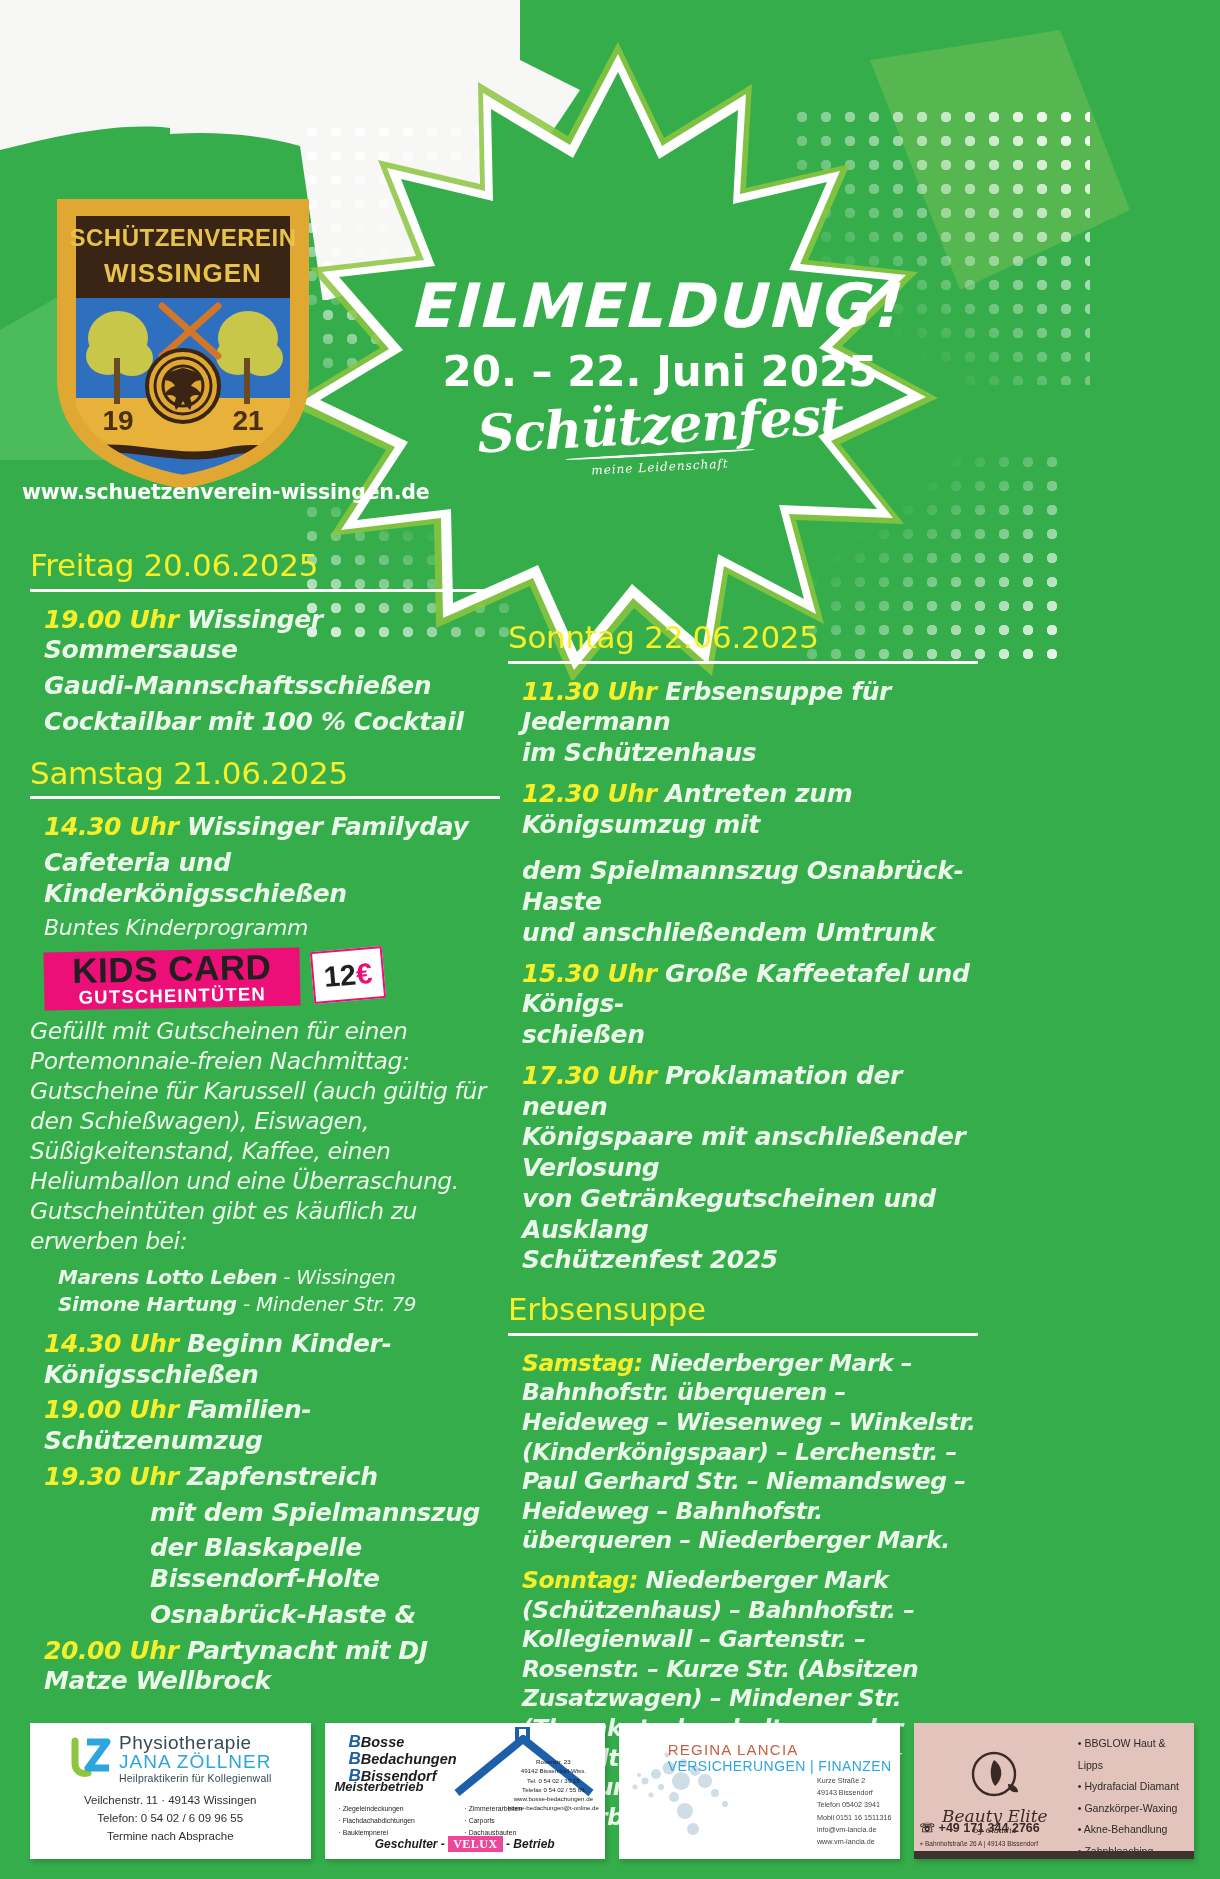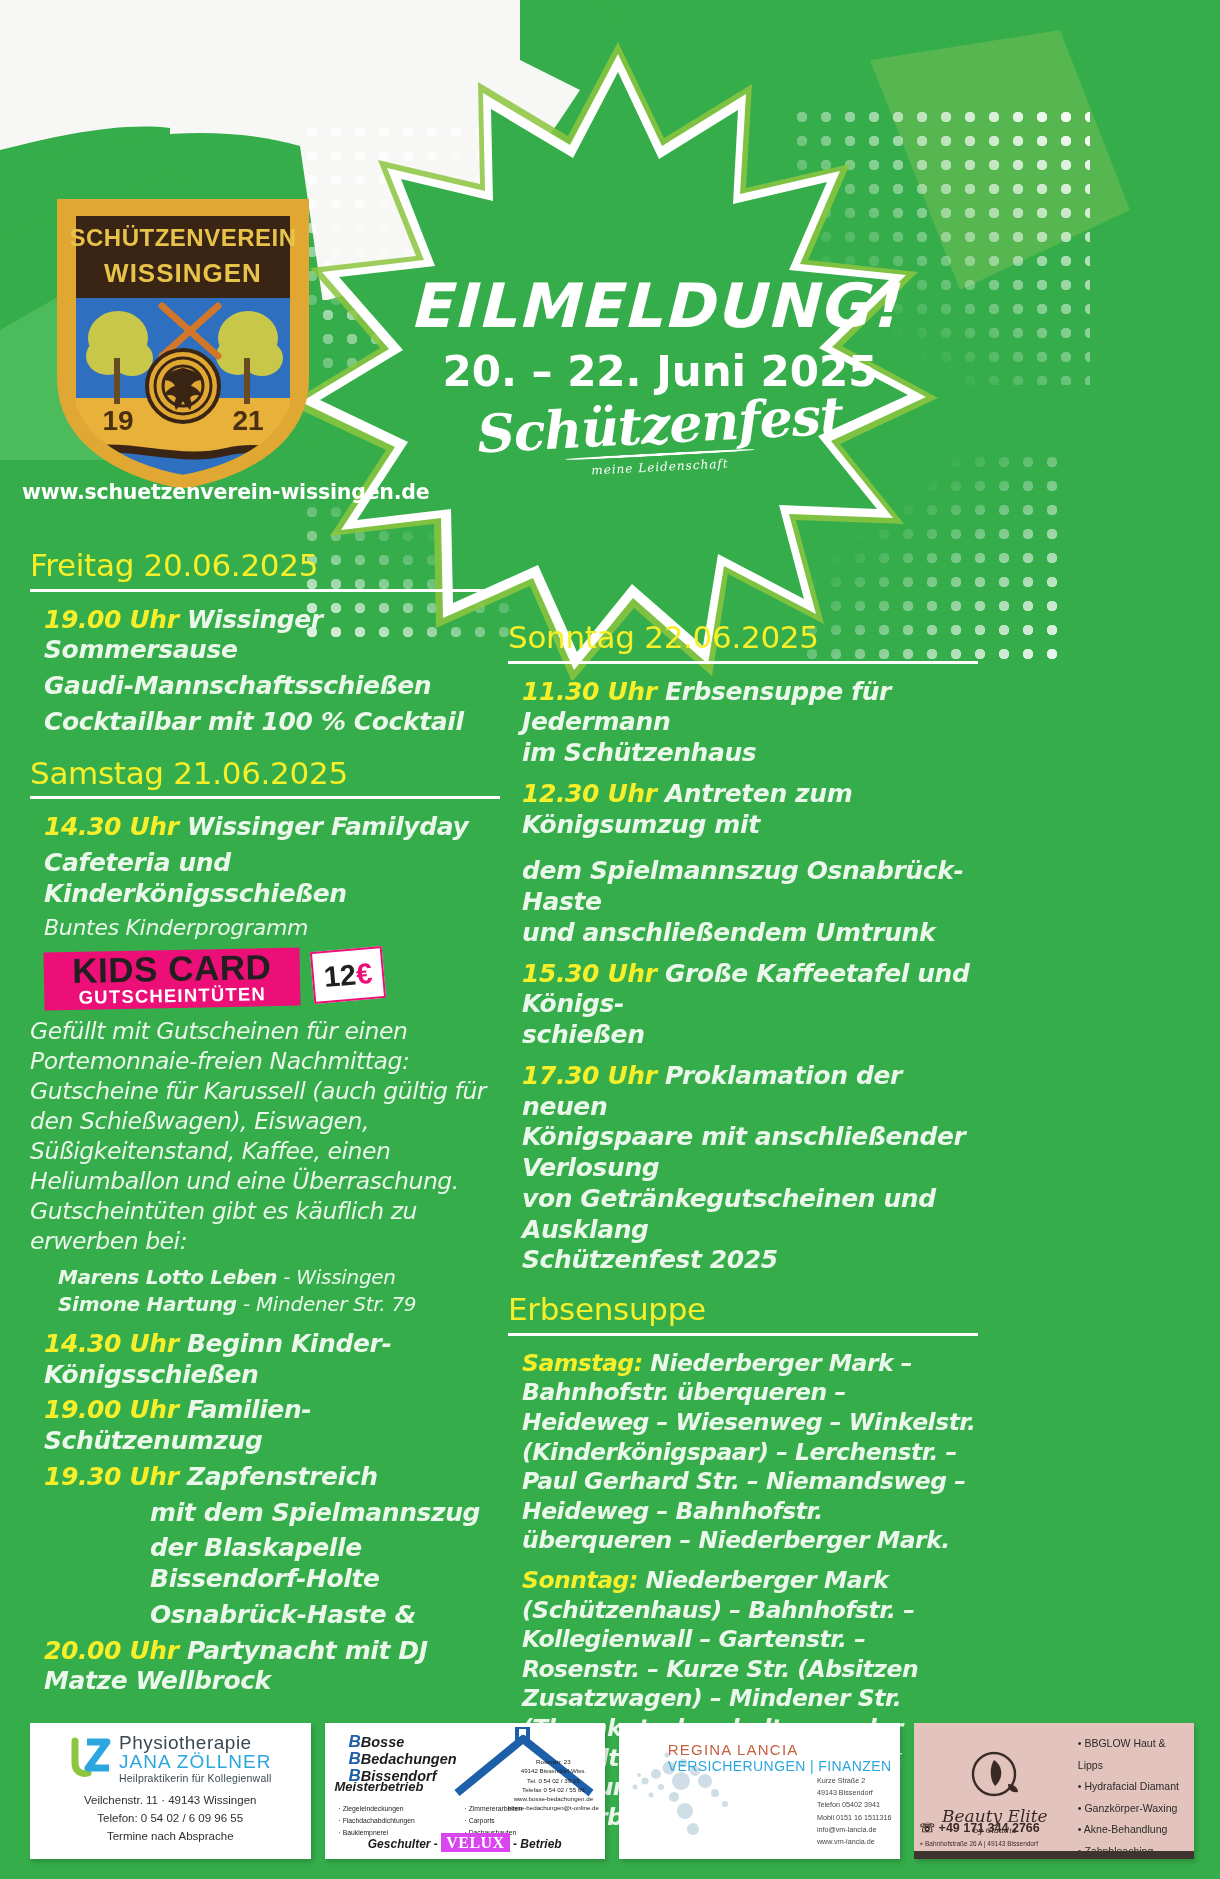--- a/index.html
+++ b/index.html
@@ -218,22 +218,22 @@
   .a2-name div { font-family:"Liberation Sans",sans-serif; font-weight:700; font-size:14.5px; color:#1c1c1c; font-style:italic;}
   .a2-name .bb { color:#1d5fa8; font-size:17px; }
   .a2-meister { position:absolute; left:10px; top:56px; font-family:"Liberation Sans",sans-serif;
                 font-weight:700; font-style:italic; font-size:13px; color:#1c1c1c;}
   .a2-addr { position:absolute; right:6px; top:34px; text-align:center;
              font-family:"Liberation Sans",sans-serif; font-size:6.2px; color:#1c1c1c; line-height:1.5;}
   .a2-c1 { position:absolute; left:14px; top:80px; font-family:"Liberation Sans",sans-serif; font-size:6.8px; color:#1c1c1c; line-height:1.75;}
   .a2-c2 { position:absolute; left:140px; top:80px; font-family:"Liberation Sans",sans-serif; font-size:6.8px; color:#1c1c1c; line-height:1.75;}
   .a2-foot { position:absolute; left:0; right:0; bottom:7px; text-align:center;
              font-family:"Liberation Sans",sans-serif; font-weight:700; font-style:italic; font-size:12px; color:#1c1c1c;}
-  .velux { background:#d946ef; color:#fff; font-family:"Liberation Serif",serif; font-weight:700;
-           font-style:normal; letter-spacing:.5px; padding:1px 5px; font-size:16px; }
+  .velux { background:#ec4899; color:#fff; font-family:"Liberation Serif",serif; font-weight:700;
+           font-style:normal; letter-spacing:.5px; padding:1px 5px; font-size:12px; }
 
   
   .a3 { position:relative; width:100%; height:100%;text-decoration:underline; }
   .a3-name { position:absolute; right:8px; top:18px; text-align:left; }
   .a3-l1 { font-family:"Liberation Sans",sans-serif; font-size:15px; color:#c4603f; letter-spacing:1.2px;}
   .a3-l2 { font-family:"Liberation Sans",sans-serif; font-size:14px; color:#2ba6de; letter-spacing:.4px;text-align:center;}
   .a3-addr { position:absolute; right:8px; top:52px; font-family:"Liberation Sans",sans-serif;
              font-size:7.2px; color:#444; line-height:1.7;}
   .a3-dots { position:absolute; left:6px; top:18px; width:120px; height:100px; }
 

